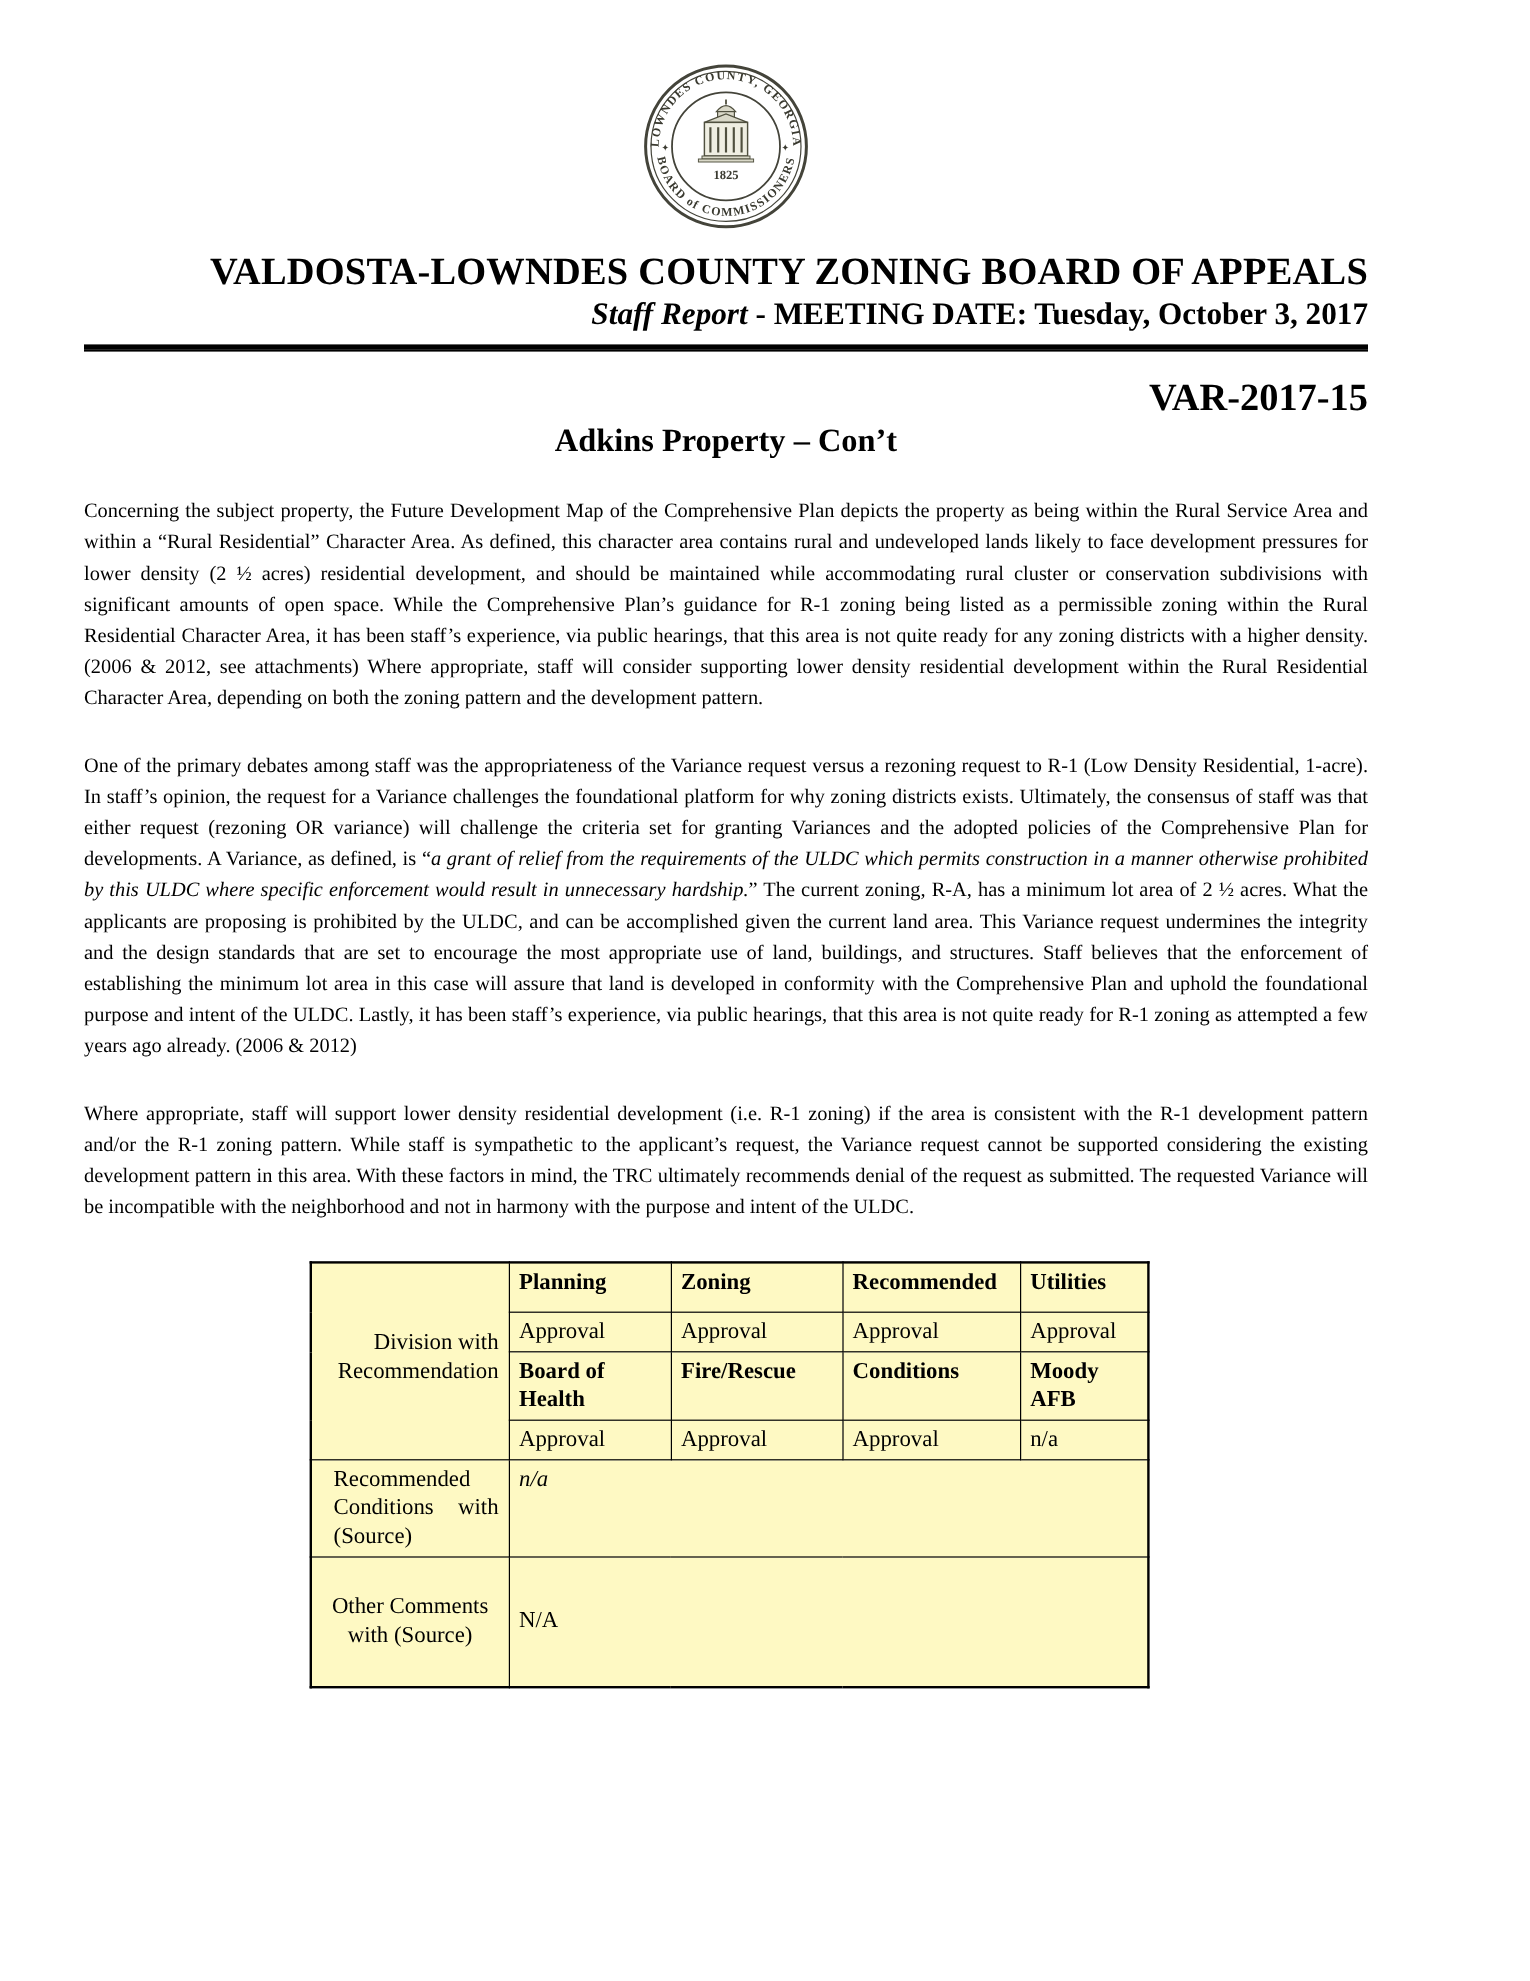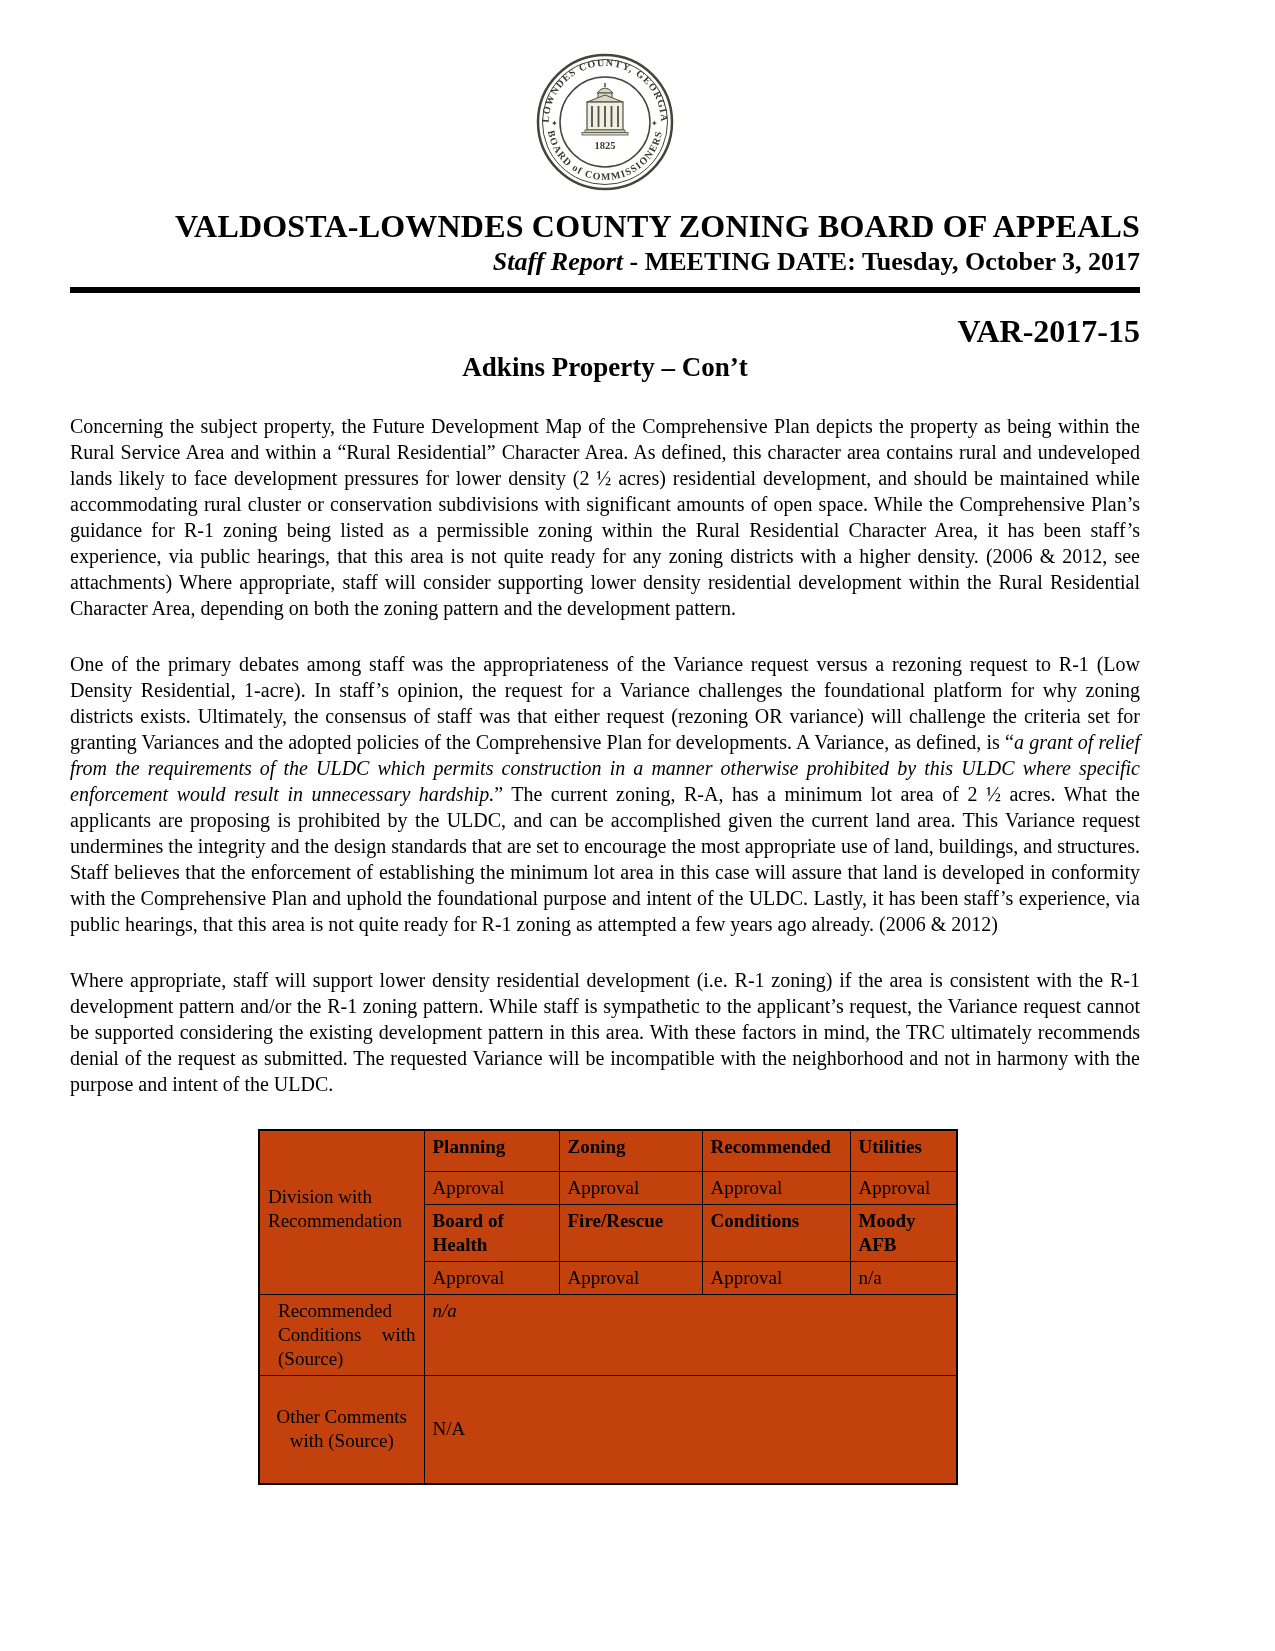--- a/index.html
+++ b/index.html
@@ -25,36 +25,36 @@
     margin-top:8px; height:5px;
     border-top:4px solid #000; border-bottom:2px solid #000;
   }
 
   
   .case-number { margin-top:20px; text-align:right; font-size:32px; font-weight:bold; }
   .case-name   { margin-top:2px;  text-align:center; font-size:27px; font-weight:bold; }
 
   
   .body-par {
-    margin-top:30px; font-size:20px; line-height:26px; text-align:justify;
+    margin-top:30px; font-size:17px; line-height:26px; text-align:justify;
   }
   .body-par .quote { font-style:italic; }
 
   
   .report-table {
     margin:32px 0 0 188px;
     border-collapse:collapse;
     border:2px solid #000;
     font-size:19px; line-height:24px;
     table-layout:fixed;
   }
-  .report-table td { border:1px solid #000; padding:4px 8px; vertical-align:top; background:#c2410c; }
+  .report-table td { border:1px solid #000; padding:4px 8px; vertical-align:top; background:#fef9c3; }
   .report-table .th { font-weight:bold; }
   .report-table .label-cell { text-align:left; }
-  .report-table .label-division { vertical-align:middle; padding-bottom:10px; }
+  .report-table .label-division { vertical-align:middle; padding-bottom:10px;text-align:right; }
   .report-table .label-conditions { text-align:justify;padding-left:18px; }
   .report-table .label-other { text-align:center; vertical-align:middle; }
   .report-table .val-italic { font-style:italic; }
   .report-table .val-other { vertical-align:middle; }
   .col-label { width:165px; }
   .col-1 { width:135px; } .col-2 { width:143px; } .col-3 { width:148px; } .col-4 { width:107px; }
   .row-h1 td { height:42px; }
   .row-v1 td { height:30px; }
   .row-h2 td { height:54px; }
   .row-v2 td { height:32px; }

